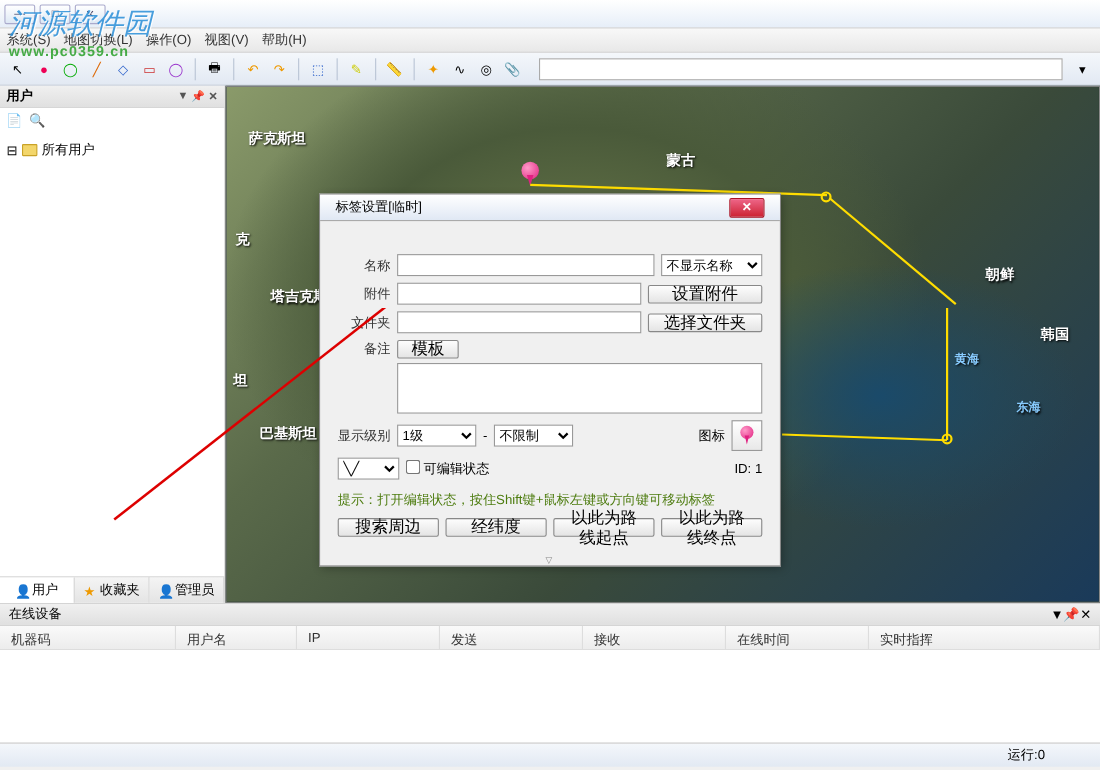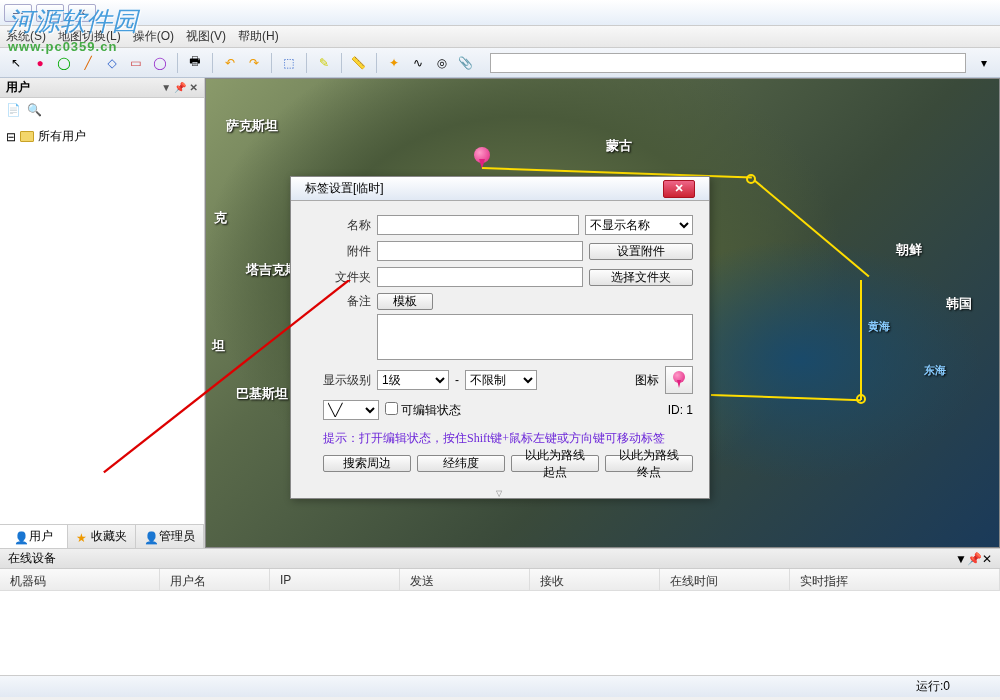--- a/index.html
+++ b/index.html
@@ -44,34 +44,34 @@
 .map-line { position: absolute; background: #ffdd00; height: 2px; transform-origin: left center; }
 .map-node { position: absolute; width: 10px; height: 10px; border: 2px solid #ffdd00; border-radius: 50%; background: transparent; }
 .map-pin { position: absolute; width: 16px; height: 24px; }
 .map-pin::before { content: ''; position: absolute; top: 0; left: 0; width: 16px; height: 16px; background: radial-gradient(circle at 35% 35%, #ff9ac8, #e02080); border-radius: 50%; }
 .map-pin::after { content: ''; position: absolute; top: 12px; left: 5px; border-left: 3px solid transparent; border-right: 3px solid transparent; border-top: 10px solid #e02080; }
 
 .dialog { position: absolute; left: 290px; top: 176px; width: 420px; background: #f0f0f0; border: 1px solid #888; box-shadow: 2px 2px 8px rgba(0,0,0,0.3); }
 .dlg-title { height: 24px; background: linear-gradient(#fff,#e0e8f4); display: flex; align-items: center; padding: 0 14px; border-bottom: 1px solid #aaa; }
 .dlg-title span { flex: 1; }
 .dlg-close { width: 32px; height: 18px; background: linear-gradient(#e68,#c23); border: 1px solid #a12; border-radius: 2px; color: #fff; display: flex; align-items: center; justify-content: center; font-size: 11px; font-weight: bold; }
-.dlg-body { padding: 14px 16px 10px; margin-left: 16px; }
+.dlg-body { padding: 30px 16px 10px; }
 .dlg-row { display: flex; align-items: center; margin-bottom: 6px; gap: 6px; }
 .dlg-label { width: 48px; text-align: right; color: #333; }
 .dlg-input { flex: 1; height: 20px; border: 1px solid #999; background: #fff; padding: 0 2px; }
-.dlg-btn { height: 17px; border: 1px solid #888; background: linear-gradient(#fdfdfd,#e4e4e4); padding: 0 8px; font-size: 12px; border-radius: 2px; display: flex; align-items: center; justify-content: center; }
+.dlg-btn { height: 17px; border: 1px solid #888; background: linear-gradient(#fdfdfd,#e4e4e4); padding: 0 8px; font-size: 15px; border-radius: 2px; display: flex; align-items: center; justify-content: center; }
 .dlg-btn.wide { width: 104px; }
 .dlg-btn.highlight { border: 1px solid #3a76c4; box-shadow: 0 0 2px #6aa0e0; }
 .dlg-select { height: 20px; border: 1px solid #999; background: #fff; font-size: 12px; }
 .dlg-textarea { width: 100%; height: 46px; border: 1px solid #999; background: #fff; resize: none; }
 .dlg-iconbox { width: 28px; height: 28px; border: 1px solid #999; background: linear-gradient(#fff,#e8e8e8); display: flex; align-items: center; justify-content: center; position: relative; }
 .dlg-iconbox .mini-pin { width: 12px; height: 18px; position: relative; }
 .dlg-iconbox .mini-pin::before { content:''; position:absolute; top:0; left:0; width:12px; height:12px; background: radial-gradient(circle at 35% 35%, #ff9ac8,#e02080); border-radius:50%; }
 .dlg-iconbox .mini-pin::after { content:''; position:absolute; top:9px; left:4px; border-left:2px solid transparent; border-right:2px solid transparent; border-top:8px solid #e02080; }
-.dlg-hint { font-size: 12px; color: #6d28d9; margin: 10px 0 8px; font-family: Liberation Serif, serif; }
+.dlg-hint { font-size: 12px; color: #4d7c0f; margin: 10px 0 8px; }
 .dlg-btnrow { display: flex; gap: 6px; margin-bottom: 6px; justify-content: flex-start; }
 .dlg-btnrow .dlg-btn { width: 92px; }
 .dlg-grip { height: 10px; display:flex; align-items:center; justify-content:center; color:#888; font-size:8px; letter-spacing:2px; }
 
 .arrow { position: absolute; left: 60px; top: 280px; width: 380px; height: 200px; pointer-events: none; z-index: 50; }
 
 .bottom-panel { border-top: 1px solid #ccc; background: #fff; }
 .bp-head { height: 20px; background: linear-gradient(#f0f0f0,#e0e0e0); display: flex; align-items: center; padding: 0 8px; border-bottom: 1px solid #ccc; }
 .bp-head .spacer { flex:1; }
 .bp-cols { height: 22px; display: flex; background: linear-gradient(#fafafa,#ececec); border-bottom: 1px solid #ddd; }
@@ -199,21 +199,21 @@
 
 <div class="dialog">
   <div class="dlg-title">
     <span>标签设置[临时]</span>
     <div class="dlg-close">✕</div>
   </div>
   <div class="dlg-body">
     <div class="dlg-row">
       <div class="dlg-label">名称</div>
       <input class="dlg-input" style="">
-      <select class="dlg-select" style="width:108px">
+      <select class="dlg-select" style="width:92px">
         <option>不显示名称</option>
       </select>
     </div>
     <div class="dlg-row">
       <div class="dlg-label">附件</div>
       <input class="dlg-input" style="">
       <button class="dlg-btn wide">设置附件</button>
     </div>
     <div class="dlg-row">
       <div class="dlg-label">文件夹</div>

